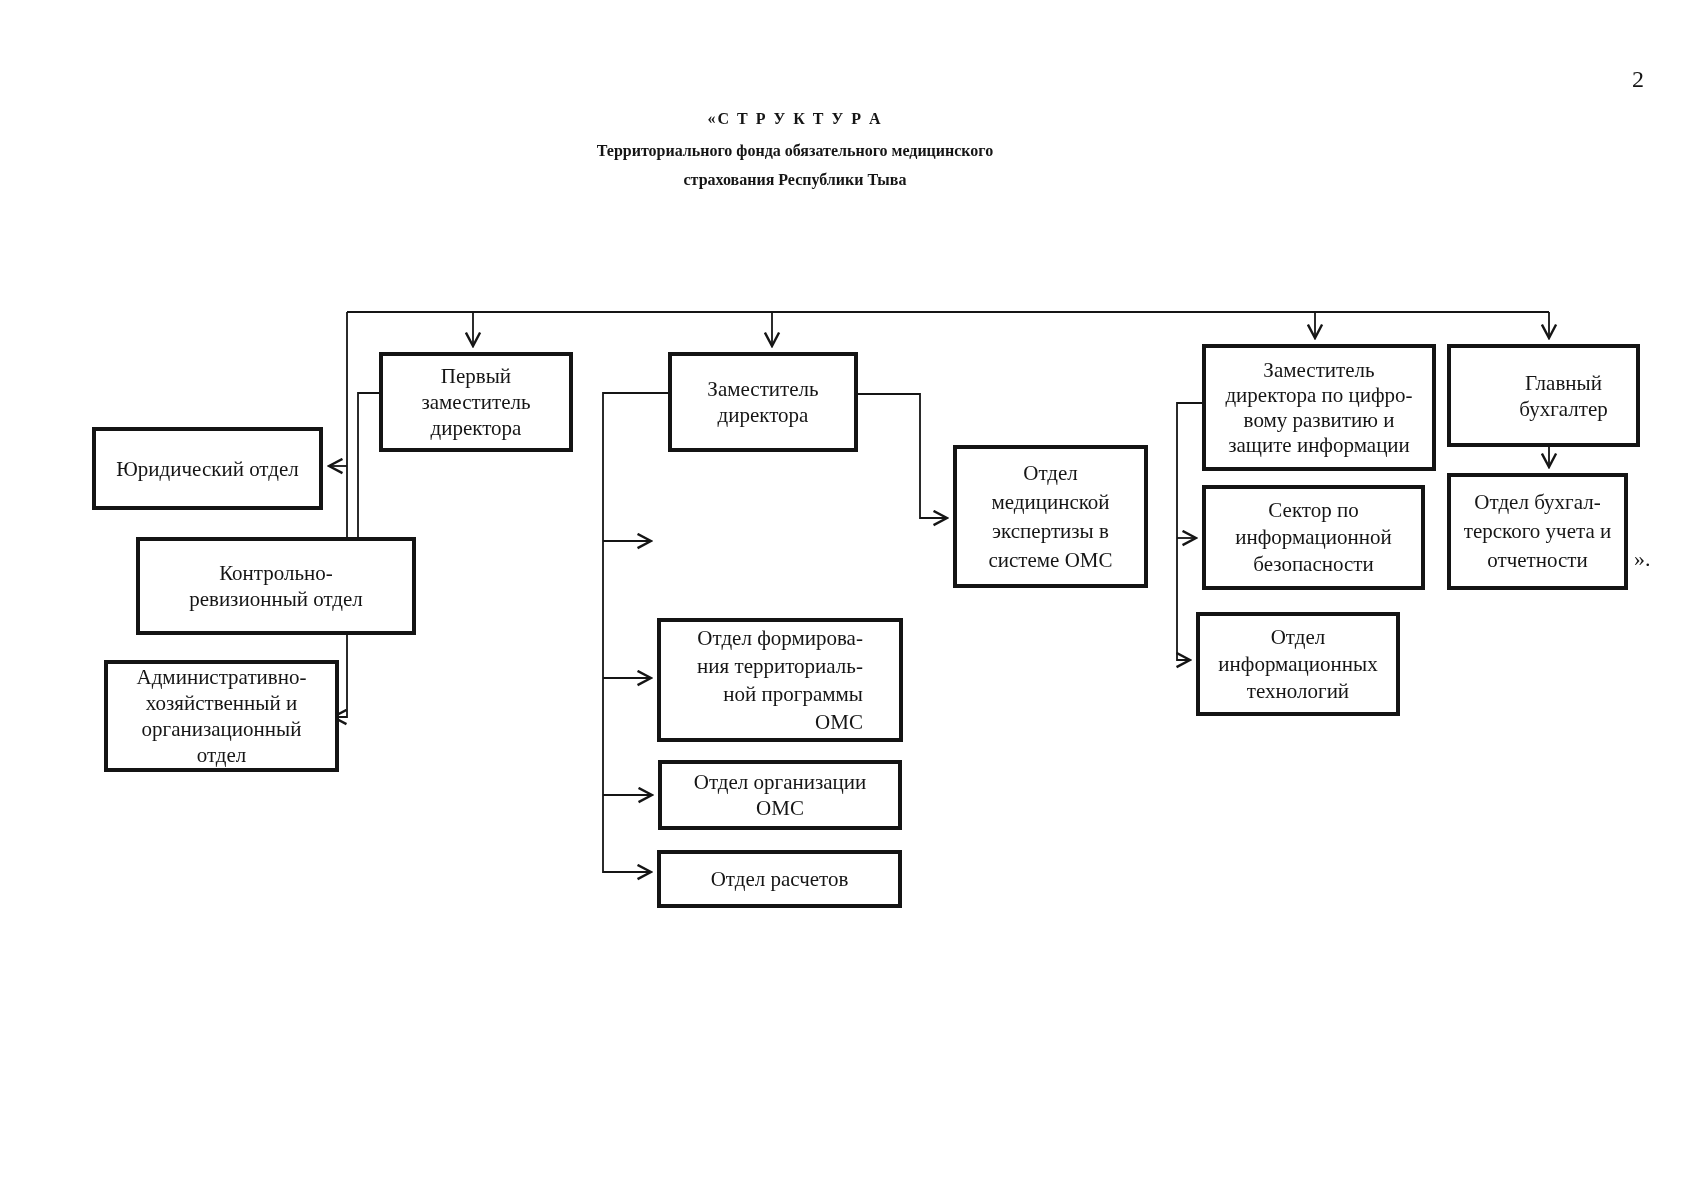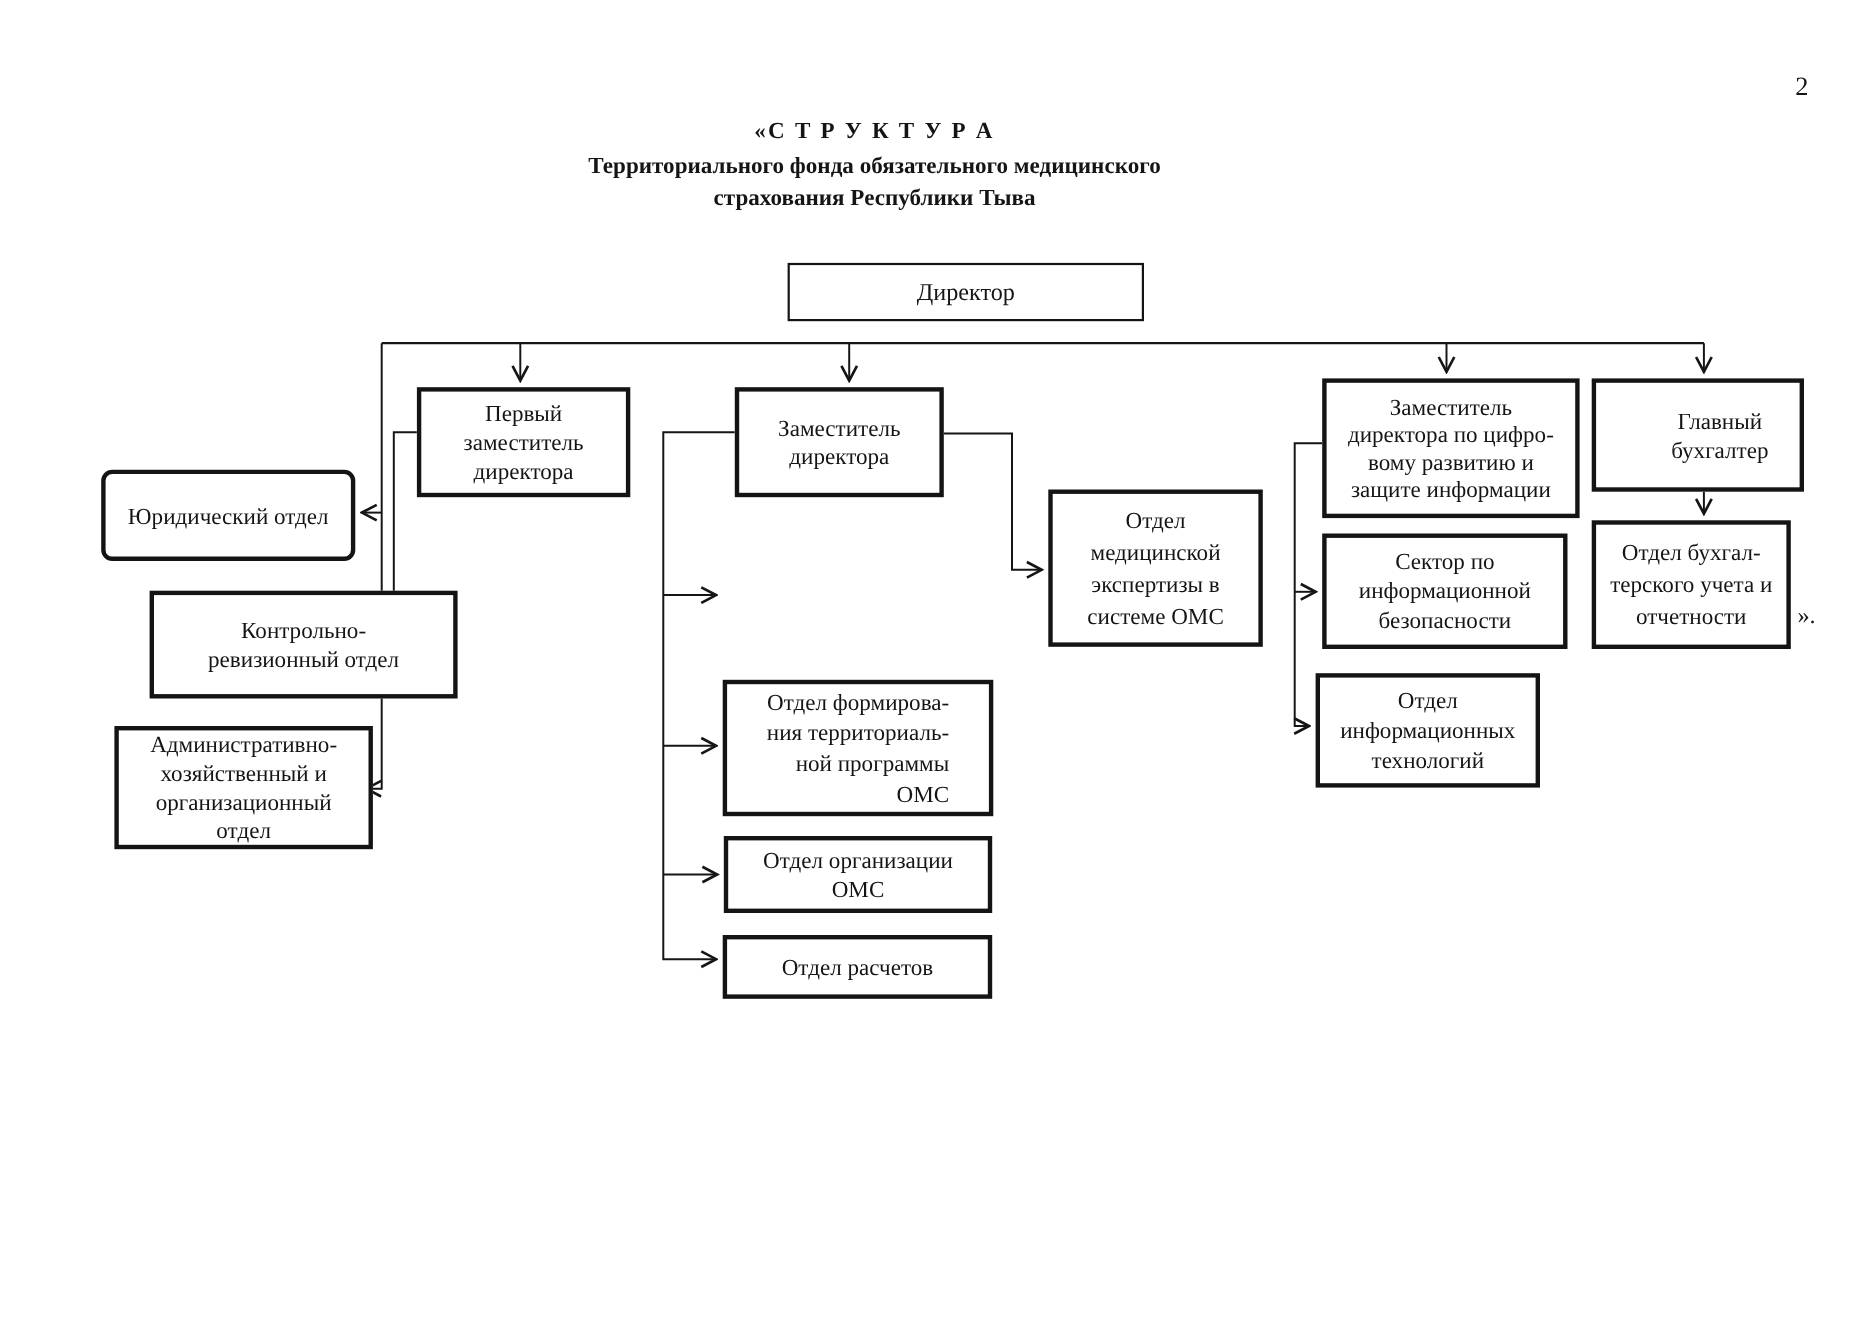--- a/index.html
+++ b/index.html
@@ -13,41 +13,41 @@
   }
   #canvas{position:absolute;left:0;top:0;width:1697px;height:1200px;}
   #wires{position:absolute;left:0;top:0;z-index:1;}
   .pageno{
     position:absolute;left:1632px;top:66px;
     font-size:24px;z-index:3;
   }
   .title{
     position:absolute;left:450px;top:104px;width:690px;
     text-align:center;z-index:3;
-    font-size:21px;font-weight:bold;line-height:29px;
+    font-size:16px;font-weight:bold;line-height:29px;
   }
   .title .t1{letter-spacing:2px;margin-bottom:3px;}
   .obox{
     position:absolute;z-index:2;
     box-sizing:border-box;
     background:#ffffff;
     border:4px solid #141414;
     display:flex;align-items:center;justify-content:center;
     text-align:center;
     font-size:21px;line-height:26px;
     white-space:pre-line;
     padding:2px 4px;
   }
   
   #b-director{left:716px;top:239px;width:324px;height:53px;border-width:2.5px;font-size:22px;}
   #b-first-deputy{left:379px;top:352px;width:194px;height:100px;}
   #b-deputy{left:668px;top:352px;width:190px;height:100px;}
   #b-digital{left:1202px;top:344px;width:234px;height:127px;line-height:25px;}
   #b-chief-acct{left:1447px;top:344px;width:193px;height:103px;padding-left:44px;}
-  #b-legal{left:92px;top:427px;width:231px;height:83px;border-radius:10px;}
+  #b-legal{left:92px;top:427px;width:231px;height:83px;}
   #b-control{left:92px;top:537px;width:280px;height:98px;margin-left:44px;}
   #b-admin{left:104px;top:660px;width:235px;height:112px;line-height:26px;padding:0 2px;}
   #b-planecon{left:379px;top:496px;width:194px;height:102px;line-height:27px;}
   #b-support{left:657px;top:475px;width:245px;height:132px;line-height:27px;}
   #b-formation{left:657px;top:618px;width:246px;height:124px;line-height:28px;text-align:right;}
   #b-organization{left:658px;top:760px;width:244px;height:70px;}
   #b-calc{left:657px;top:850px;width:245px;height:58px;}
   #b-medexpert{left:953px;top:445px;width:195px;height:143px;line-height:29px;}
   #b-infosec{left:1202px;top:485px;width:223px;height:105px;line-height:27px;}
   #b-ittech{left:1196px;top:612px;width:204px;height:104px;line-height:27px;}
@@ -96,21 +96,20 @@
   </svg>
 
   <div class="pageno">2</div>
 
   <div class="title">
     <div class="t1">«С Т Р У К Т У Р А</div>
     <div class="t2">Территориального фонда обязательного медицинского</div>
     <div class="t3">страхования Республики Тыва</div>
   </div>
 
-  <div class="obox" id="b-director">Директор</div>
   <div class="obox" id="b-first-deputy">Первый
 заместитель
 директора</div>
   <div class="obox" id="b-deputy">Заместитель
 директора</div>
   <div class="obox" id="b-digital">Заместитель
 директора по цифро-
 вому развитию и
 защите информации</div>
   <div class="obox" id="b-chief-acct">Главный

